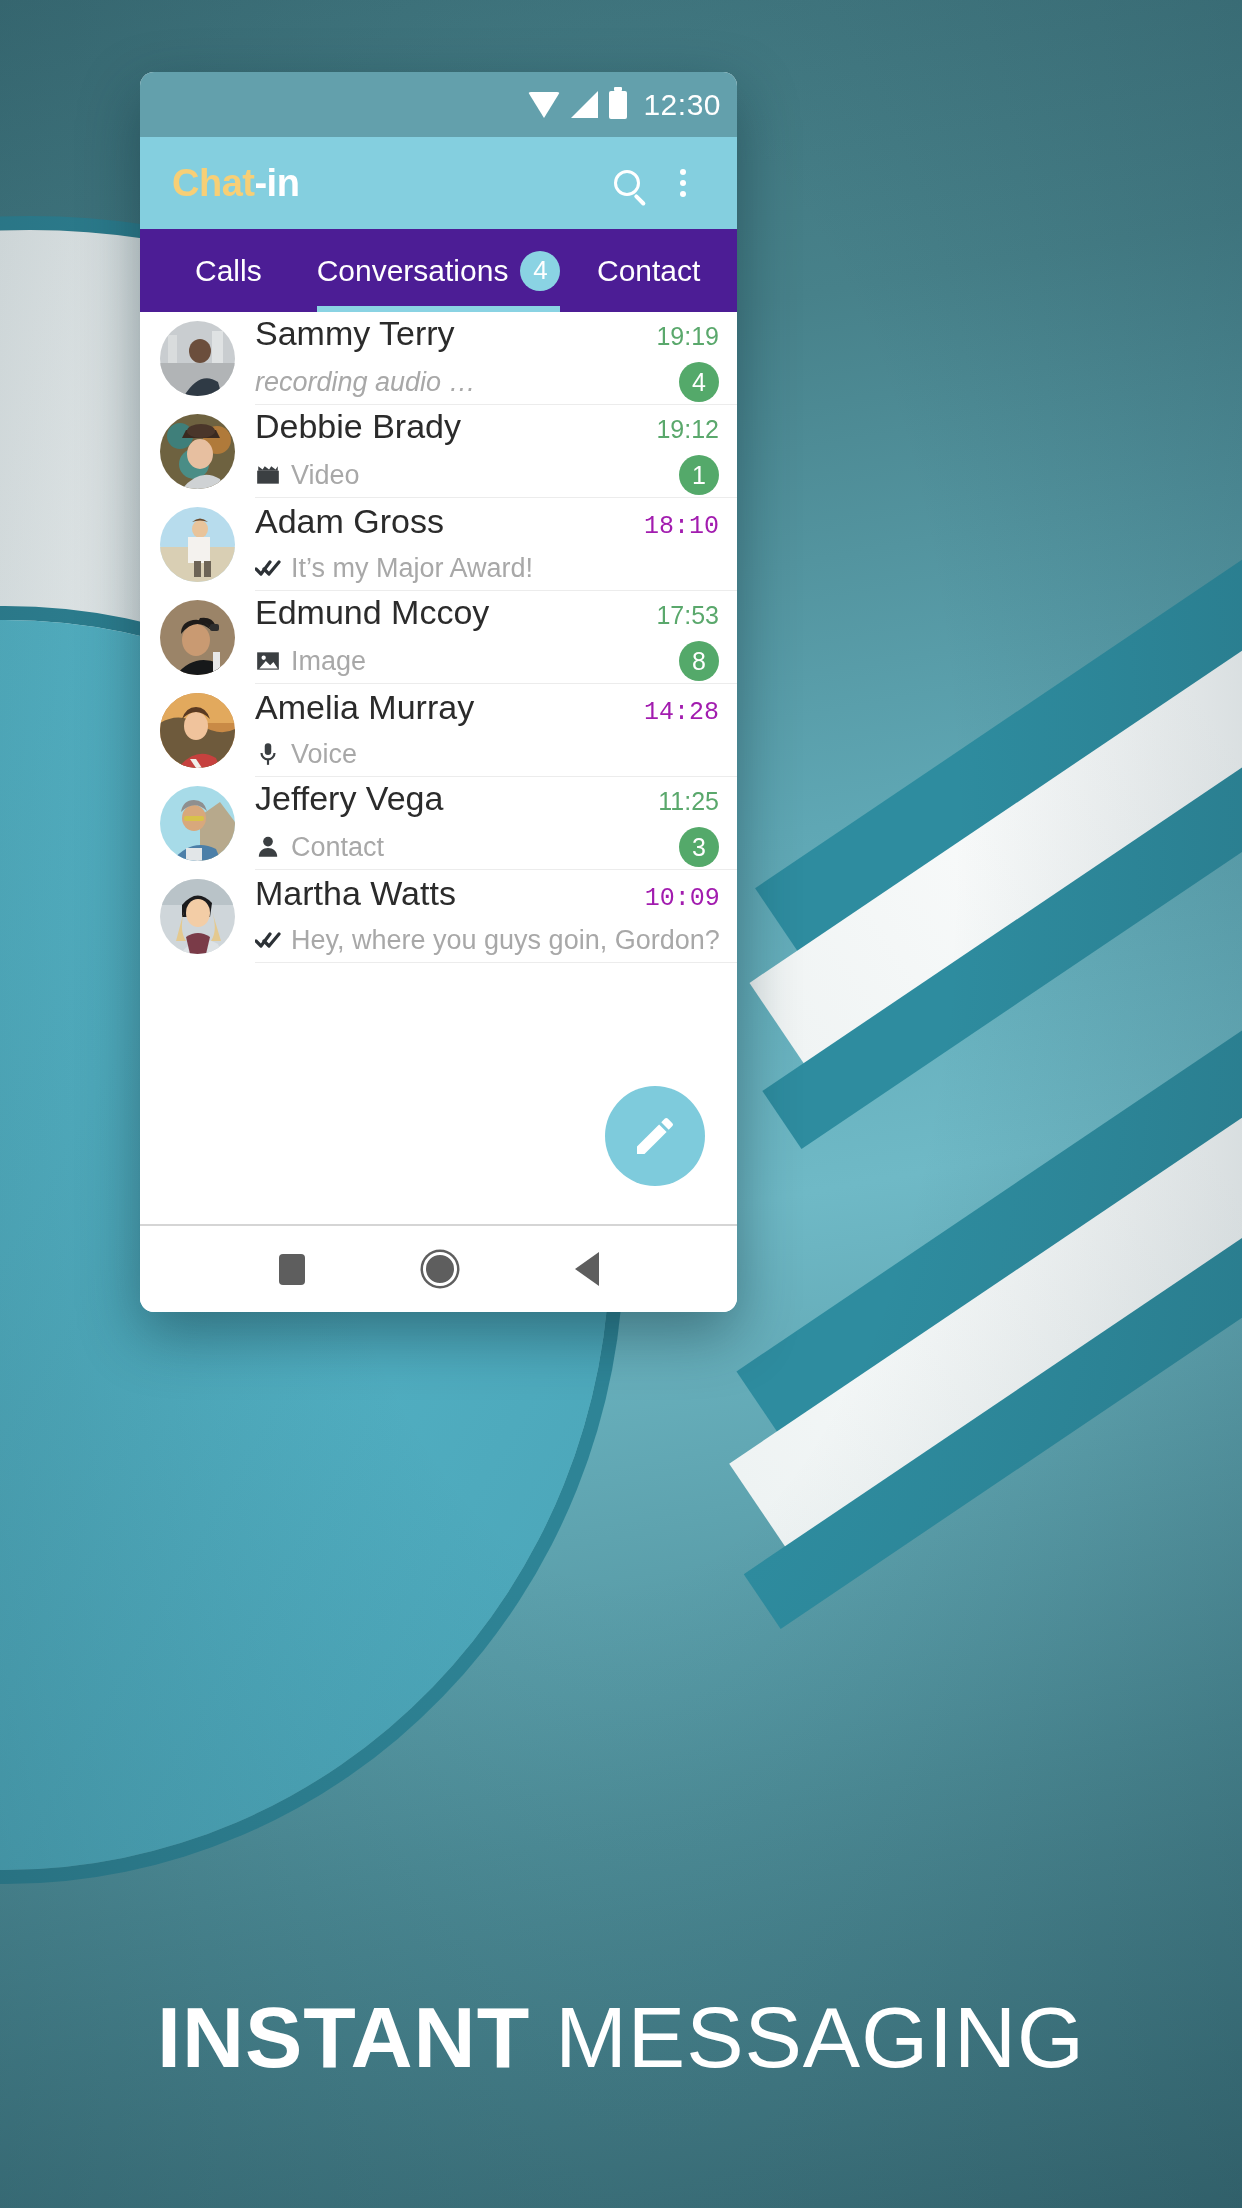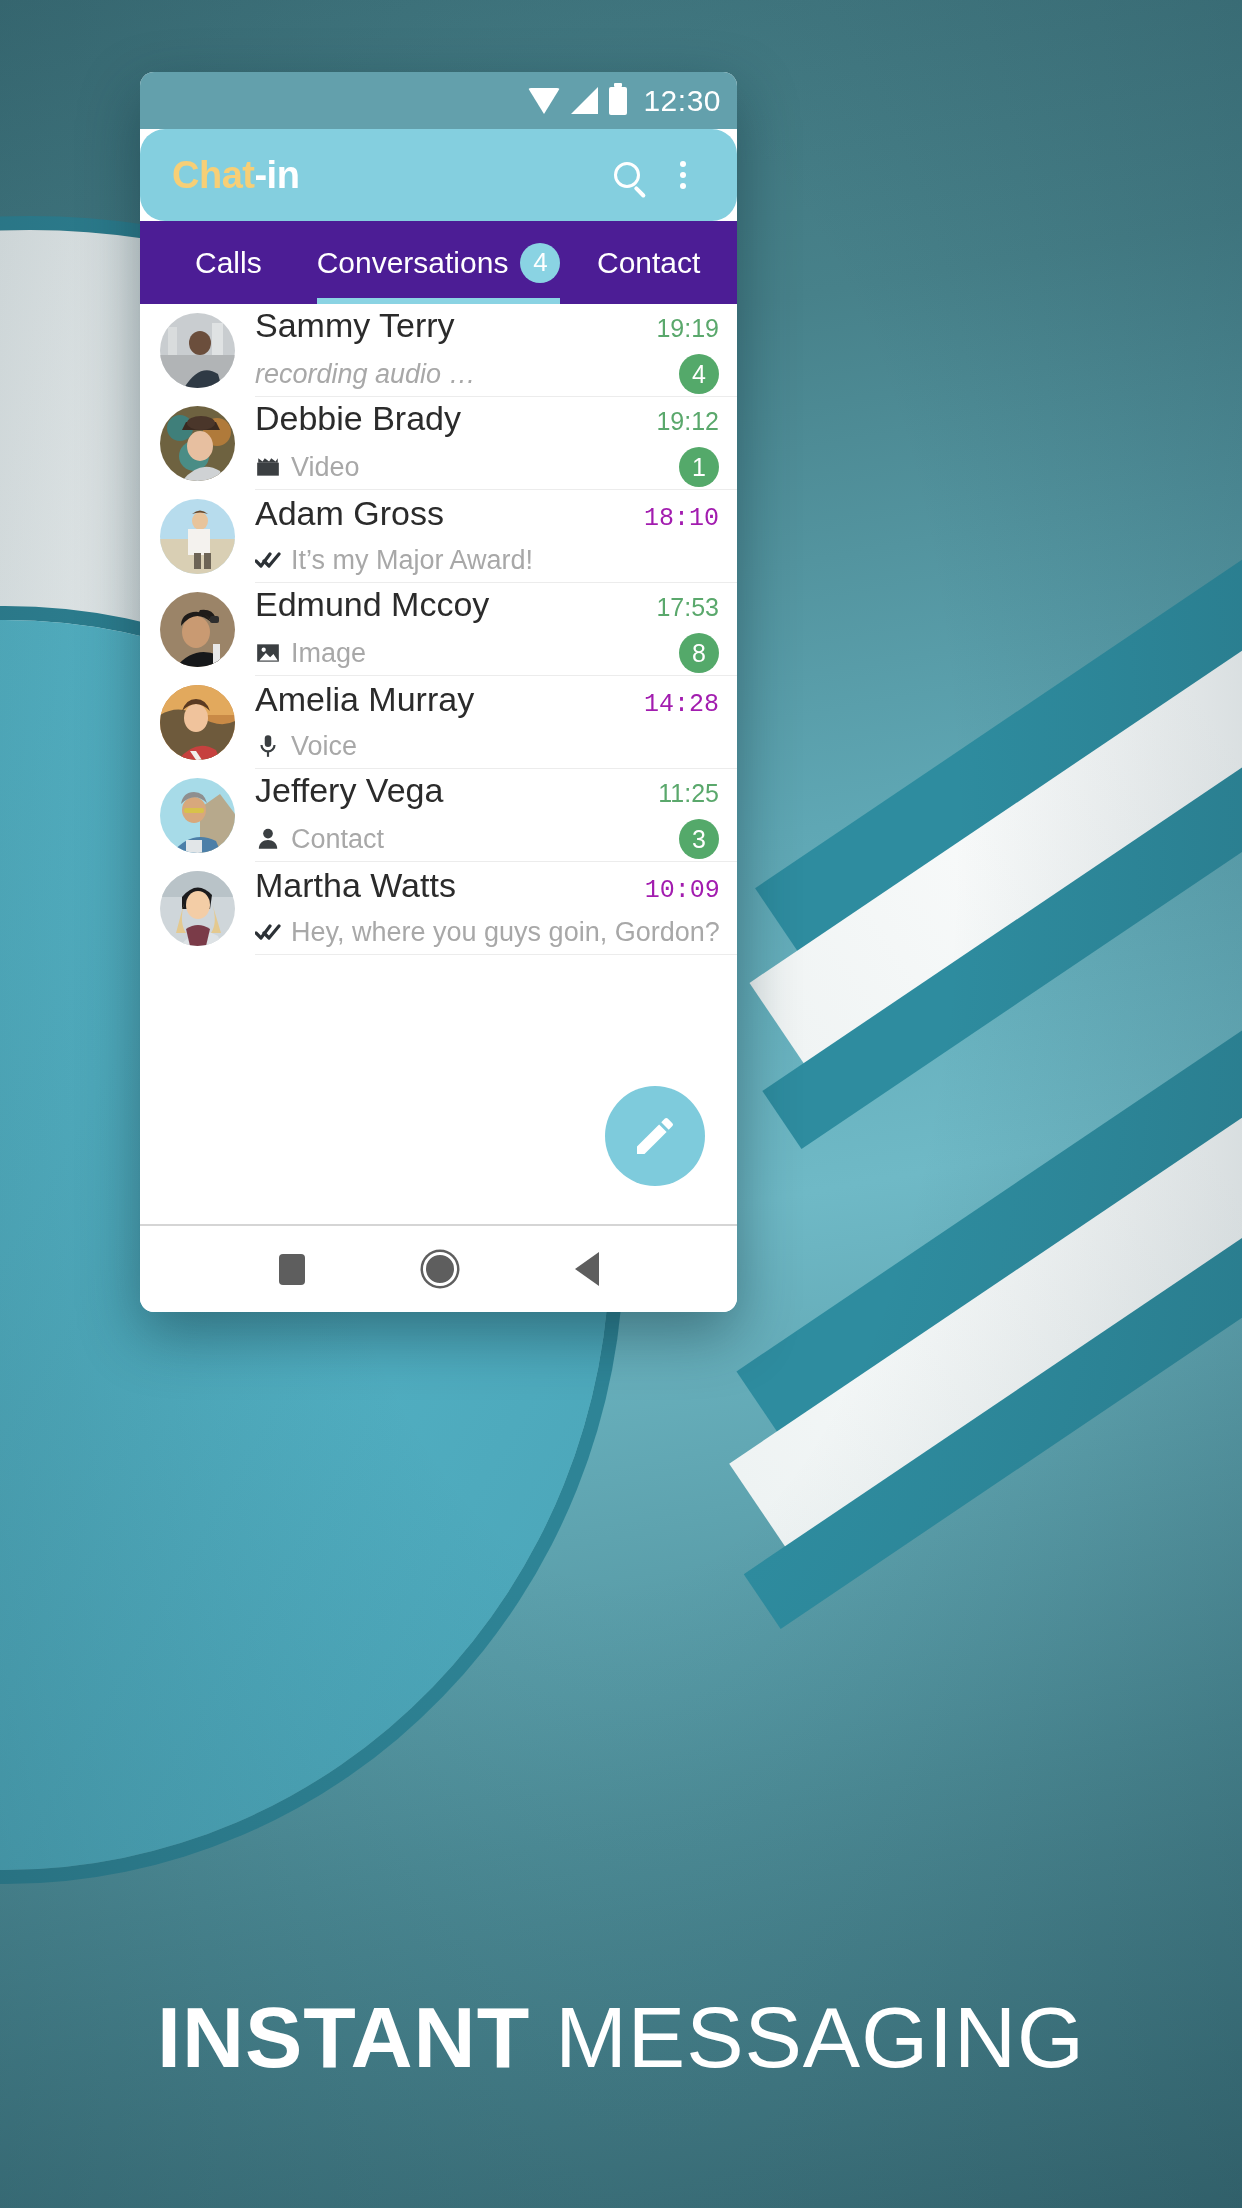--- a/index.html
+++ b/index.html
@@ -82,21 +82,21 @@
     border-radius: 14px;
     background: #ffffff;
     box-shadow: 0 22px 60px rgba(12,40,48,0.45);
     overflow: hidden;
     display: flex;
     flex-direction: column;
   }
 
   
   .statusbar {
-    height: 57px;
+    height: 65px;
     background: #63a0ac;
     display: flex;
     align-items: center;
     justify-content: flex-end;
     padding-right: 16px;
     gap: 11px;
     flex: 0 0 auto;
   }
   .ic-wifi {
     width: 0; height: 0;
@@ -132,21 +132,20 @@
   }
 
   
   .appbar {
     height: 92px;
     background: #84cfdf;
     display: flex;
     align-items: center;
     padding: 0 26px 0 32px;
     flex: 0 0 auto;
-    border-radius: 25px;
   }
   .brand {
     font-size: 38px;
     font-weight: bold;
     letter-spacing: -0.5px;
   }
   .brand .b1 { color: #f7cf76; }
   .brand .b2 { color: #ffffff; }
   .appbar-spacer { flex: 1; }
 

